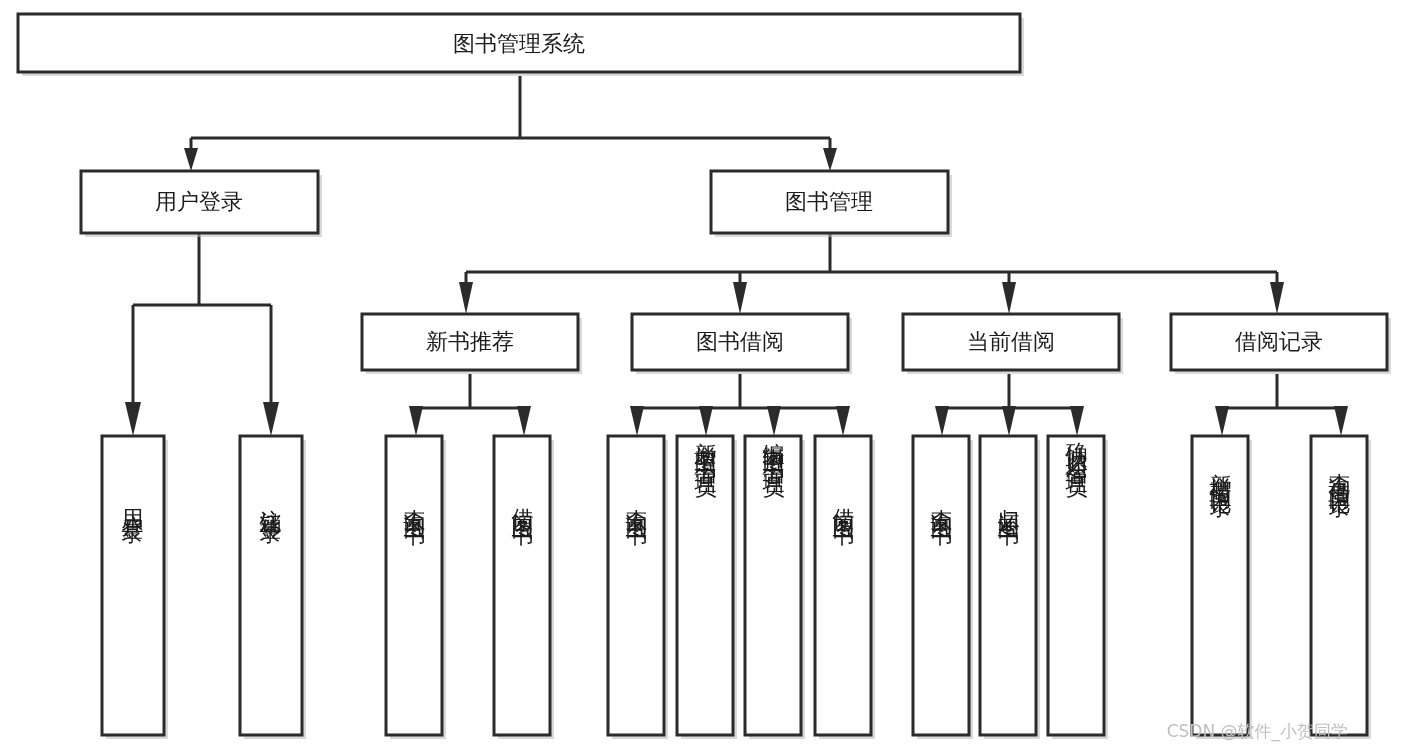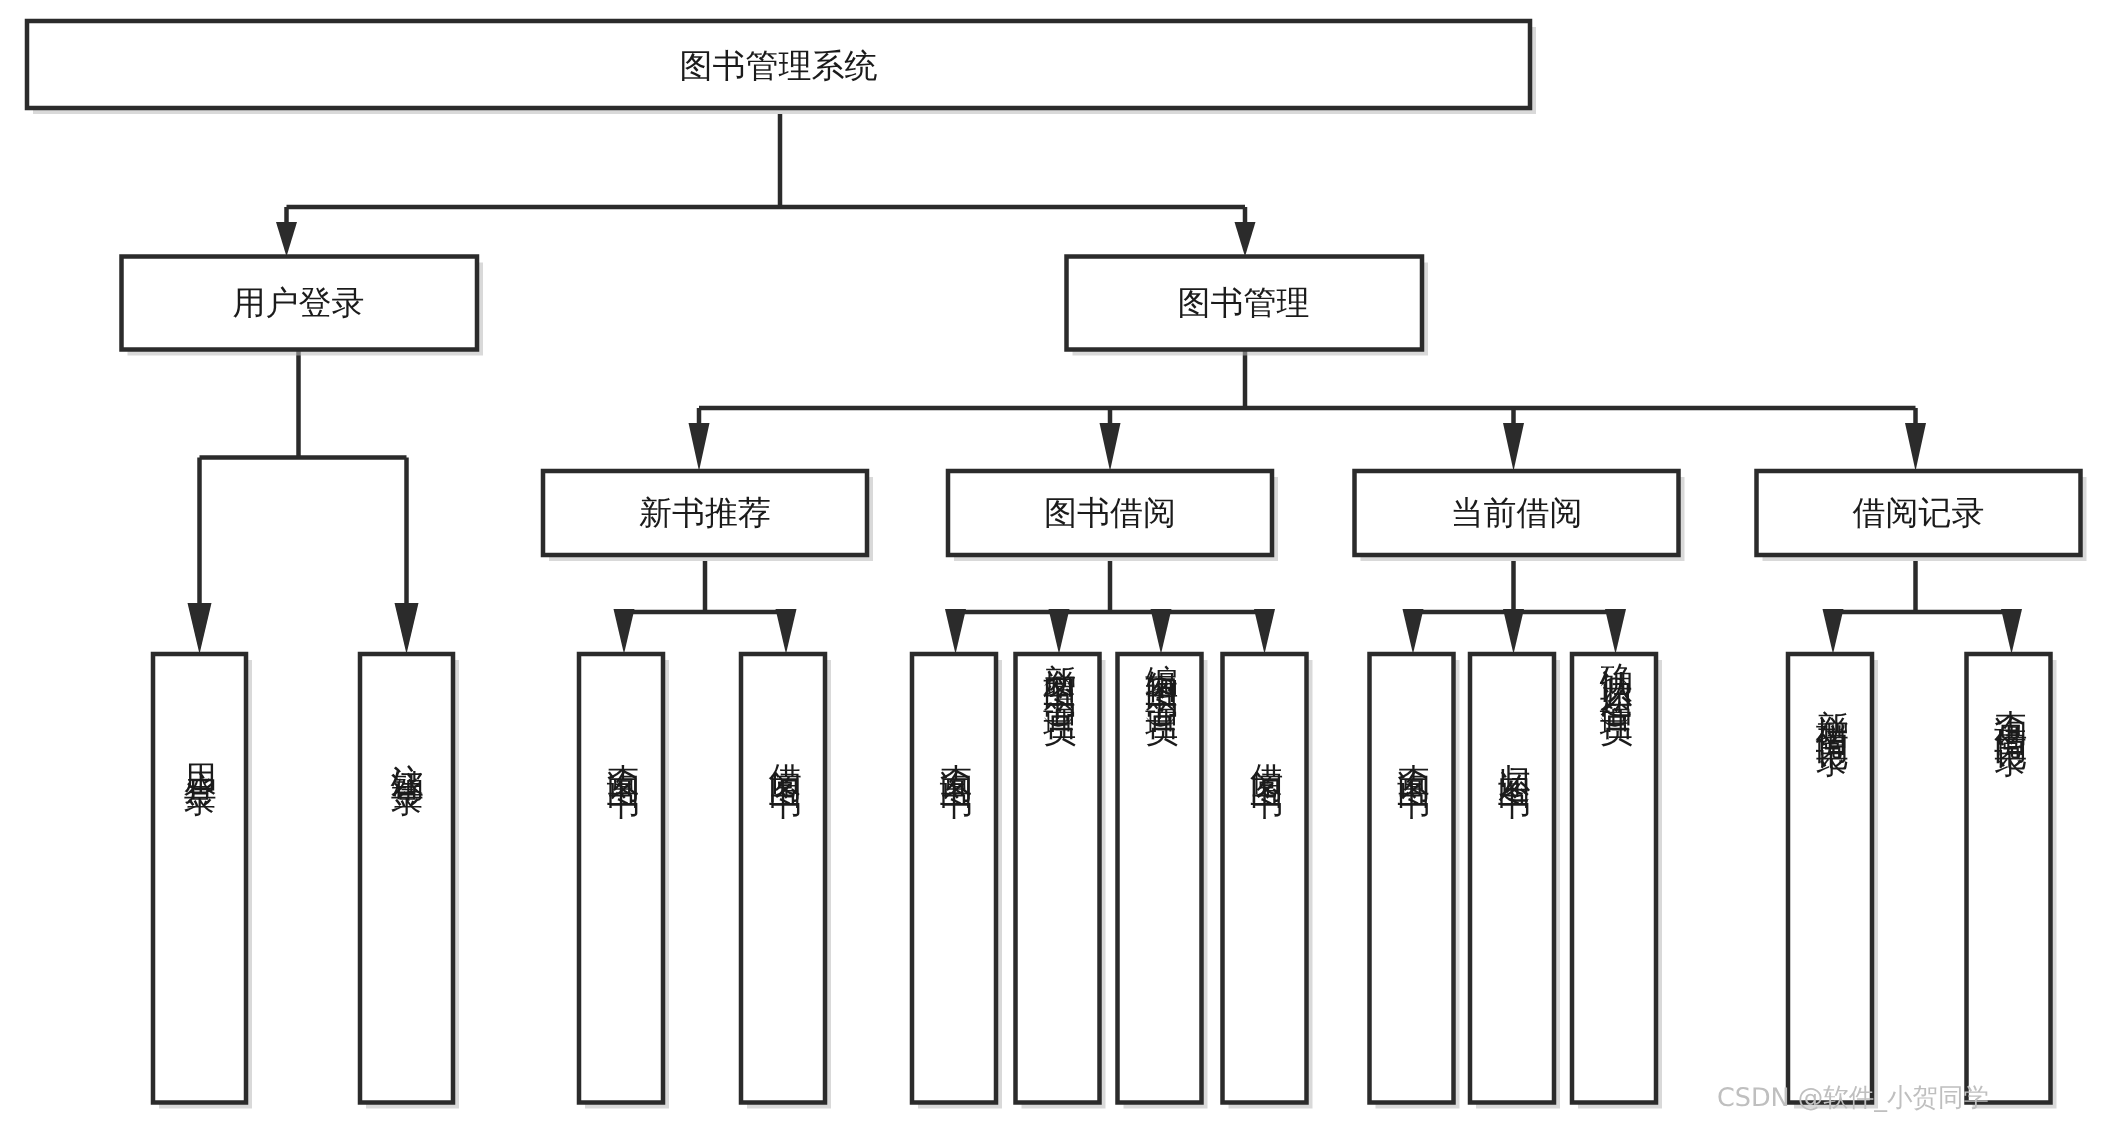--- a/index.html
+++ b/index.html
@@ -56,21 +56,21 @@
     font-family: "DejaVu Sans", "Liberation Sans", sans-serif;
     font-size: 22px;
     fill: #1b1b1b;
     writing-mode: vertical-rl;
     text-orientation: upright;
     text-anchor: middle;
     letter-spacing: 5px;
   }
   .watermark-text {
     position: absolute;
-    right: 26px;
+    right: 4px;
     bottom: 4px;
     font-family: "DejaVu Sans", "Liberation Sans", sans-serif;
     font-size: 17px;
     color: #bfbfbf;
     white-space: nowrap;
     user-select: none;
   }
 </style>
 </head>
 <body>

